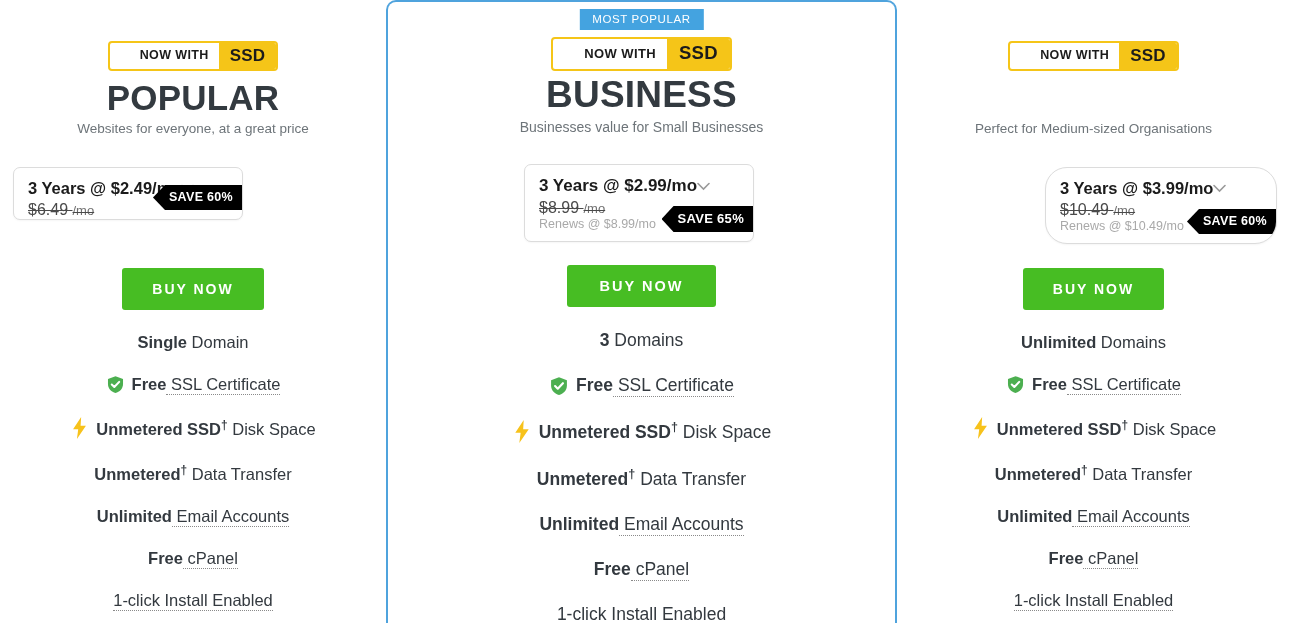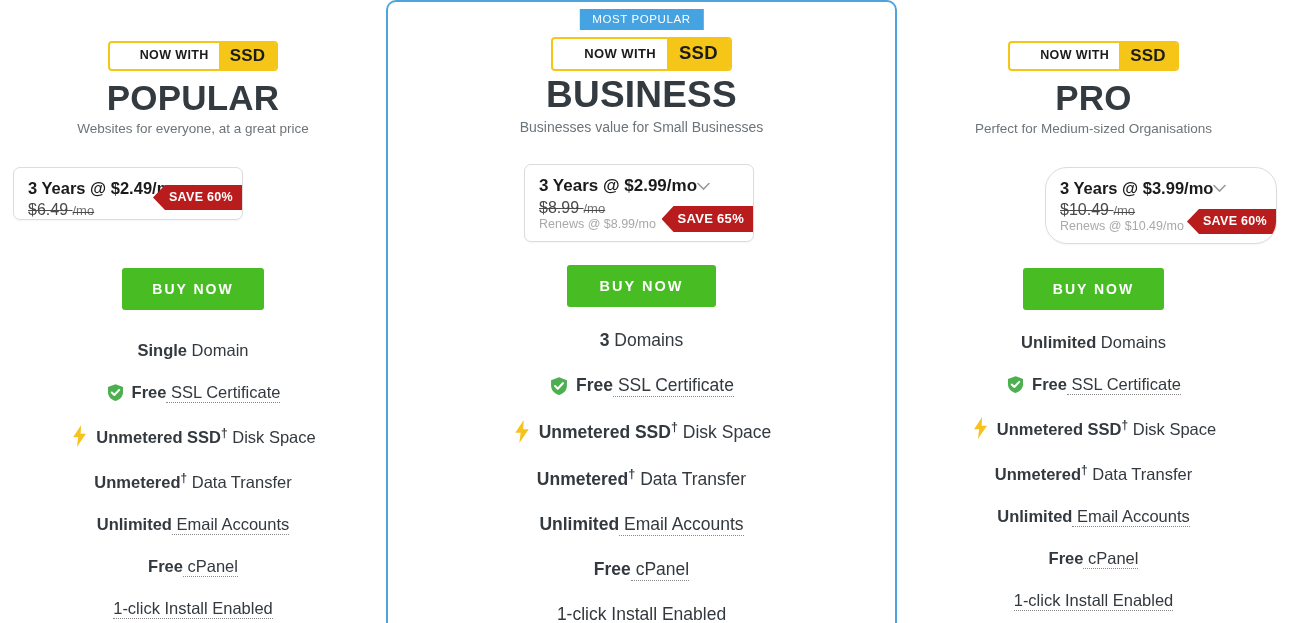--- a/index.html
+++ b/index.html
@@ -103,21 +103,21 @@
     white-space: nowrap;
   }
   .price-old .mo { font-size: 13px; color: #6f6f6f; }
   .price-renew {
     padding: 0 14px 10px;
     color: #a9a9a9; font-size: 12.5px;
     white-space: nowrap;
   }
   .save-ribbon {
     position: absolute; right: 0; bottom: 9px;
-    background: #b91c1c; color: #fff;
+    background: #000000; color: #fff;
     font-size: 12.5px; font-weight: bold; letter-spacing: .3px;
     padding: 5px 9px 6px 16px;
     white-space: nowrap;
     clip-path: polygon(12px 0, 100% 0, 100% 100%, 12px 100%, 0 50%);
   }
   .card-business .save-ribbon { font-size: 13px; }
 
   
   .buy-btn {
     display: inline-block; border: none; cursor: pointer;
@@ -174,21 +174,21 @@
       </div>
       <div class="price-old"><span>$6.49</span> <span class="mo">/mo</span></div>
       <div class="save-ribbon">SAVE 60%</div>
     </div>
 
     <div style="position:absolute;top:268px;left:0;width:100%;">
       <button class="buy-btn">BUY NOW</button>
     </div>
 
     <div class="features" id="feat-personal" style="position:absolute;top:333px;left:0;width:100%;">
-        <div class="feat" style="margin-top: 8px;">
+        <div class="feat" style="margin-top: 0px;">
           <span class="nowrapper"><b>Single</b><span> Domain</span></span>
         </div>
         <div class="feat" style="margin-top: 23px;">
           <span class="feat-ico"><svg width="19" height="19" viewBox="0 0 24 24">
               <path d="M12 1.5 L21.5 5 V11.5 C21.5 17.5 17 21.6 12 22.8 C7 21.6 2.5 17.5 2.5 11.5 V5 Z" fill="#4caf50"></path>
               <path d="M7.3 12.1 L10.5 15.2 L16.7 8.7" fill="none" stroke="#ffffff" stroke-width="2.6" stroke-linecap="round" stroke-linejoin="round"></path>
             </svg></span>
           <span class="nowrapper"><b>Free</b><span class="dotted"> SSL Certificate</span></span>
         </div>
         <div class="feat" style="margin-top: 23px;">
@@ -274,21 +274,20 @@
       </div>
   </div>
 
   <div class="card card-pro">
     <div style="position:absolute;top:41px;left:0;width:100%;">
       <span class="ssd-badge">
         <span class="nw">NOW WITH</span>
         <span class="sd">SSD</span>
       </span>
     </div>
-    <div class="plan-title" style="position:absolute;top:78px;left:0;width:100%;">PRO</div>
     <div class="plan-sub" style="position:absolute;top:121px;left:0;width:100%;">Perfect for Medium-sized Organisations</div>
 
     <div class="price-box" style="position:absolute;top:167px;left:148px;width:232px;border-radius:22px;">
       <div class="price-head">
         <span class="price-term">3 Years @ $3.99/mo</span>
         <span class="chev">
           <svg viewBox="0 0 13 9" width="13" height="9">
               <path d="M1 1.5 L6.5 7 L12 1.5" fill="none" stroke="#9a9a9a" stroke-width="1.6" stroke-linecap="round"></path>
             </svg>
         </span>

